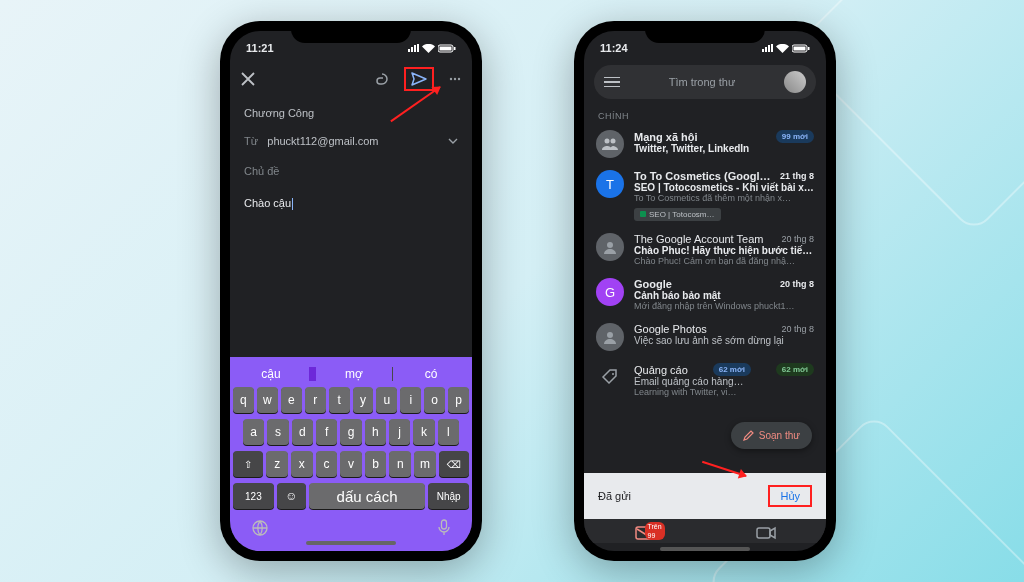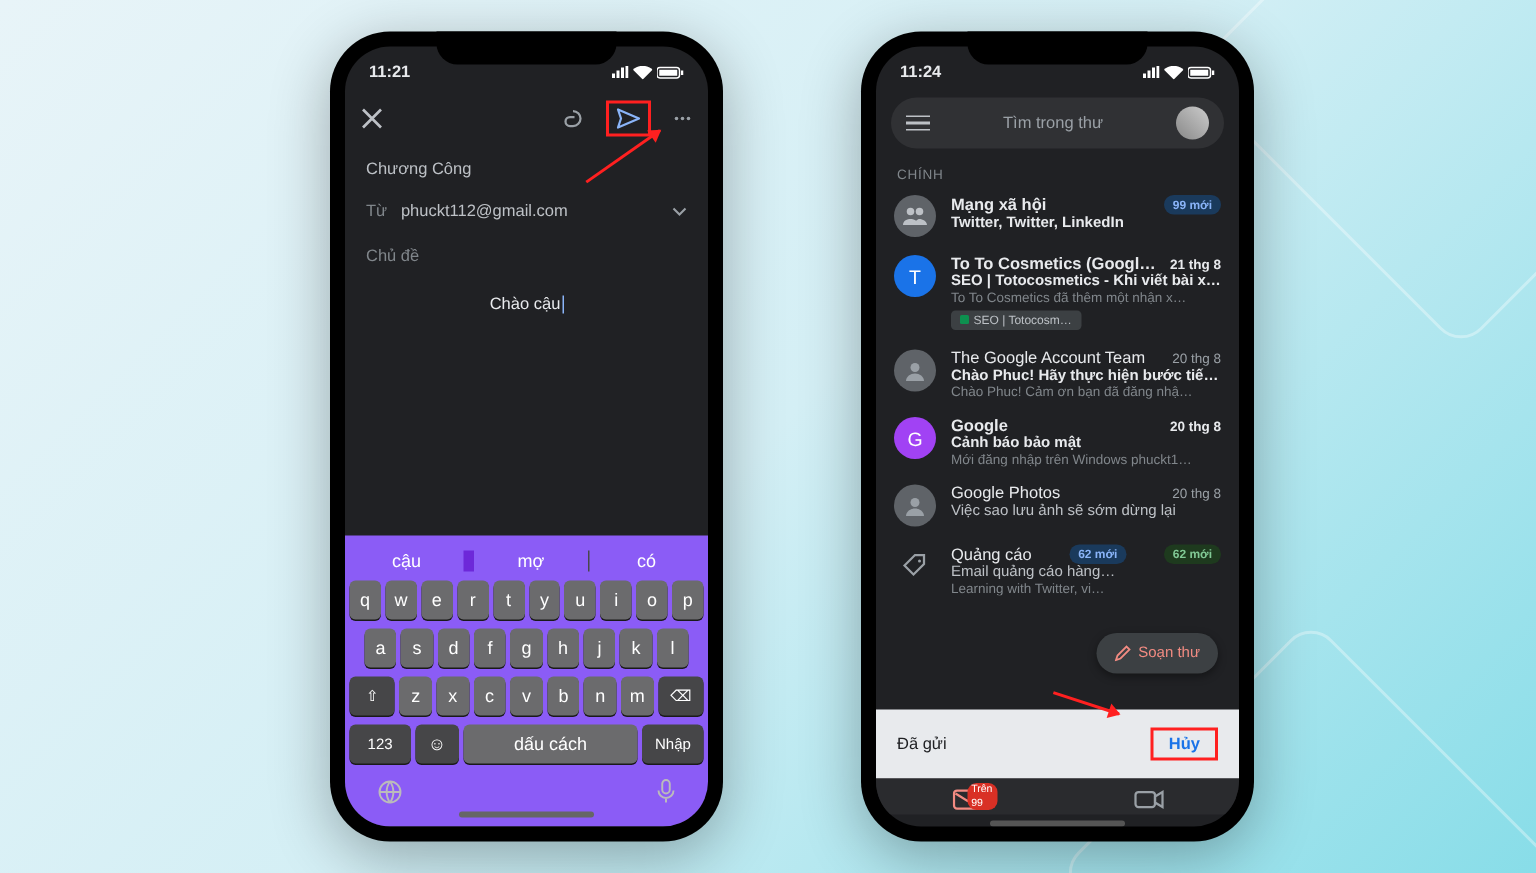--- a/index.html
+++ b/index.html
@@ -53,37 +53,37 @@
     width: 60px; height: 2px; background: #ff2020;
     transform: rotate(-35deg); transform-origin: right center;
   }
   .arrow1::after {
     content:""; position:absolute; right:-1px; top:-4px;
     border-left: 8px solid #ff2020; border-top: 5px solid transparent; border-bottom: 5px solid transparent;
   }
   .field { padding: 8px 14px; font-size: 11px; color: #bdc1c6; }
   .from-row { display:flex; align-items:center; justify-content:space-between; }
   .subject-row { color: #80868b; padding-top: 10px; padding-bottom: 10px; }
-  .body-area { padding: 10px 14px; font-size: 11px; color: #e8eaed; flex: 1; text-align: center; }
+  .body-area { padding: 10px 14px; font-size: 11px; color: #e8eaed; flex: 1; }
   .cursor { display:inline-block; width:1px; height:12px; background:#8ab4f8; vertical-align:middle; margin-left:1px; }
 
   .keyboard {
     background: #8b5cf6; padding: 4px 3px 6px; font-size: 12px;
   }
   .suggestions { display:flex; justify-content:space-around; padding: 6px 0; color:#fff; font-size:12px; }
   .suggestions span { flex:1; text-align:center; }
   .suggestions span:nth-child(2){ border-left:7px solid #6d28d9; border-right:1px solid #48484a;}
   .krow { display:flex; gap:3px; justify-content:center; margin-bottom: 6px; }
   .key {
     background:#6b6b6d; color:#fff; border-radius:4px;
     flex:1; height:26px; display:flex; align-items:center; justify-content:center;
     font-size:12px; box-shadow: 0 1px 0 #1a1a1a;
   }
   .key.dark { background:#464648; }
-  .key.space { flex: 4; font-size:12px; }
+  .key.space { flex: 4; font-size:15px; }
   .key.wide { flex: 1.4; font-size: 10px; }
   .bottom-icons { display:flex; justify-content:space-between; padding: 4px 18px 0; color:#bbb; }
   .home-indicator { width: 90px; height: 4px; background:#666; border-radius:3px; margin: 4px auto 0; }
 
   
   .inbox-header {
     margin: 6px 10px; background:#303134; border-radius: 22px;
     display:flex; align-items:center; padding: 6px 10px; gap:8px;text-align:center;
   }
   .hamburger { width:16px; display:flex; flex-direction:column; gap:3px;}
@@ -111,21 +111,21 @@
   .compose-fab {
     position:absolute; right:14px; bottom:102px;
     background:#3c4043; color:#f28b82; border-radius:18px;
     padding:8px 12px; font-size:10px; display:flex; align-items:center; gap:5px;
     box-shadow: 0 2px 6px rgba(0,0,0,0.4);
   }
   .snackbar {
     background:#e8eaed; color:#202124; margin: 0; padding:12px 14px;
     display:flex; justify-content:space-between; align-items:center; font-size:11px;
   }
-  .undo-btn { color:#1a73e8; font-weight:700; padding:3px 10px;text-align:right; }
+  .undo-btn { color:#1a73e8; font-weight:400; padding:3px 10px;text-align:right; }
   .red-box2 { border:2px solid #ff2020; }
   .arrow2 {
     position:absolute; bottom:74px; right:80px;
     width:46px; height:2px; background:#ff2020; transform: rotate(18deg); transform-origin: right center;
   }
   .arrow2::after{
     content:""; position:absolute; right:-1px; top:-4px;
     border-left:8px solid #ff2020; border-top:5px solid transparent; border-bottom:5px solid transparent;
   }
   .bottom-nav {

